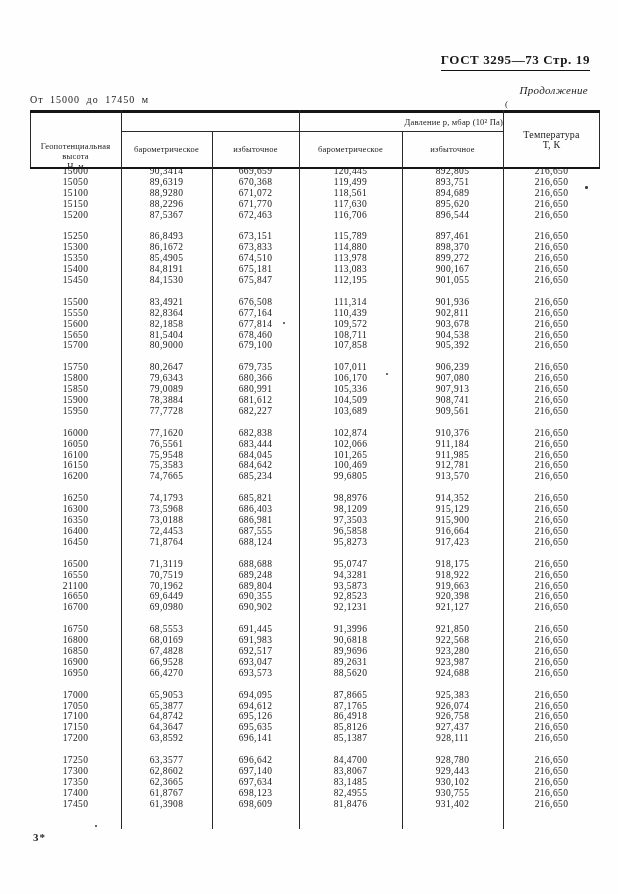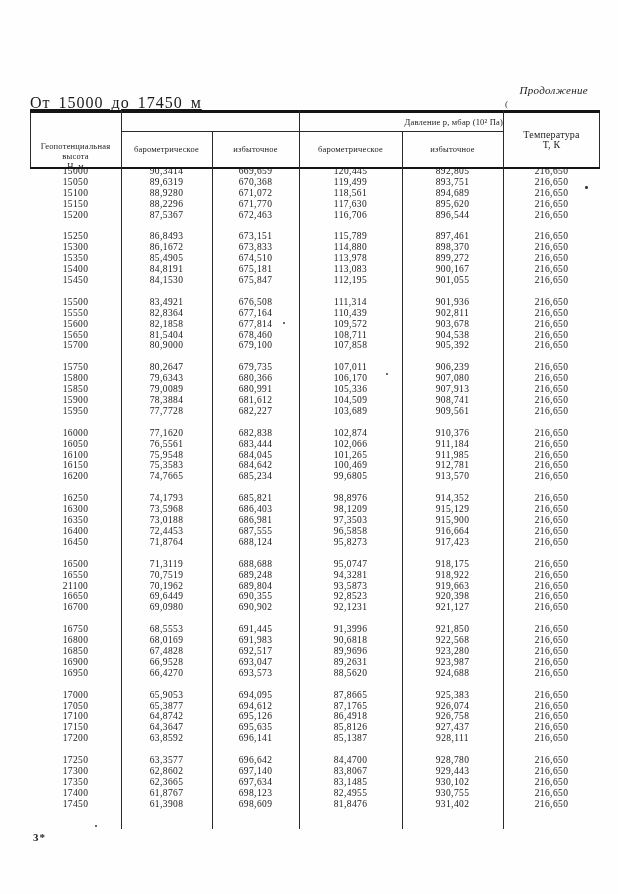--- a/index.html
+++ b/index.html
@@ -22,21 +22,21 @@
   .continuation {
     position: absolute; top: 84px; right: 30px;
     font-size: 11px; font-style: italic; letter-spacing: 0.3px;
   }
   .stray-mark {
     position: absolute; top: 99px; left: 505px;
     font-size: 9px; color: #333;
   }
   .range-title {
     position: absolute; top: 94px; left: 30px;
-    font-size: 16px; letter-spacing: 1px; word-spacing: 3px; text-decoration: underline;
+    font-size: 10px; letter-spacing: 1px; word-spacing: 3px;
   }
   .footer-mark {
     position: absolute; top: 831px; left: 33px;
     font-size: 11px; font-weight: bold; letter-spacing: 1px;
   }
 
   .gtable {
     position: absolute; top: 110px; left: 30px;
     width: 570px; height: 719px;
   }
@@ -100,20 +100,21 @@
   .speck1 { left: 585px; top: 186px; width: 2.5px; height: 2.5px; }
   .speck2 { left: 283px; top: 322px; width: 2px; height: 2px; }
   .speck3 { left: 386px; top: 373px; width: 2px; height: 2px; }
   .speck4 { left: 95px; top: 825px; width: 2px; height: 1.5px; }
 </style>
 </head>
 <body>
 
 <div class="page">
 
+  <div class="gost-header">ГОСТ 3295—73 Стр. 19</div>
   <div class="continuation">Продолжение</div>
   <div class="stray-mark">(</div>
   <div class="range-title">От 15000 до 17450 м</div>
 
   <div class="gtable">
     <div class="border-top-thick"></div>
     <div class="header-area"></div>
     <div class="group-underline"></div>
 
     <div class="hcell hc-height">

